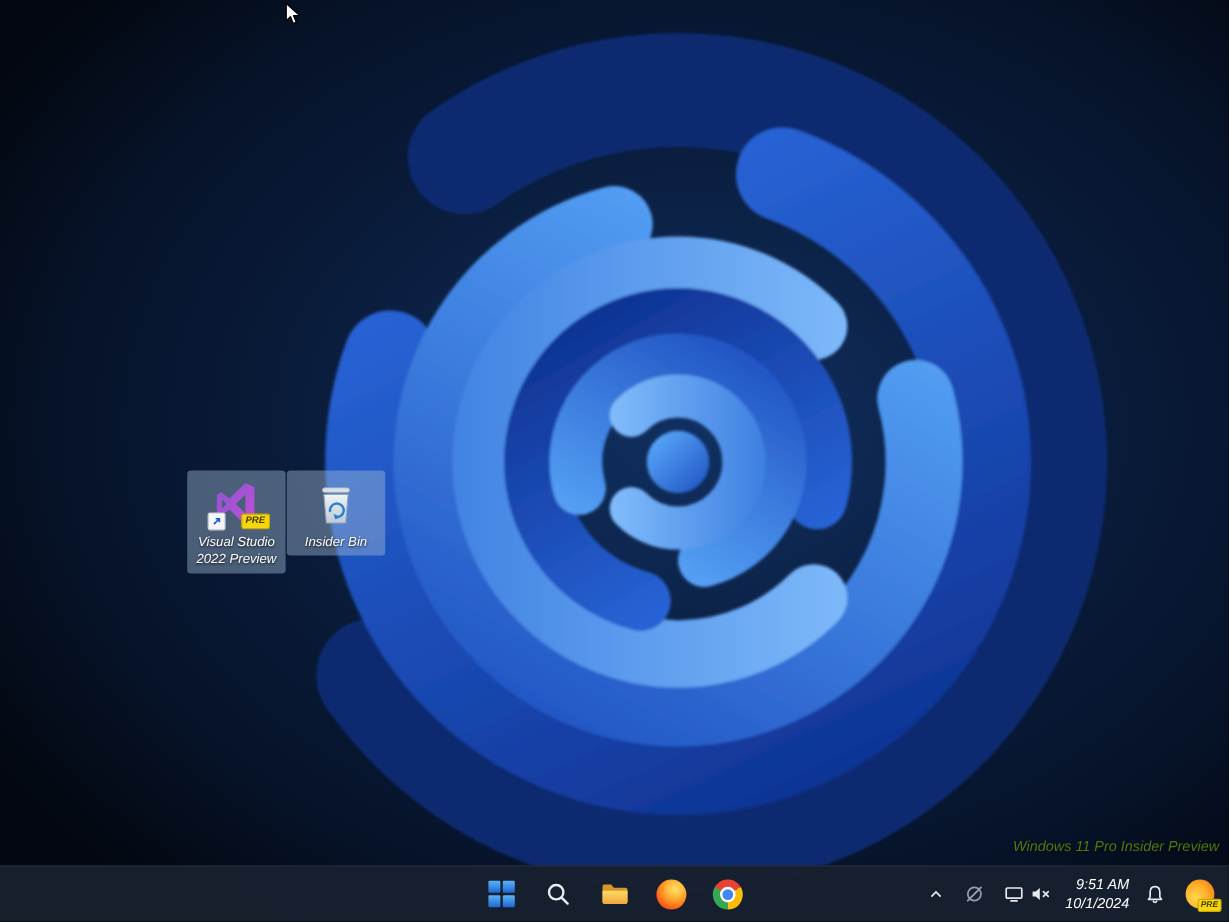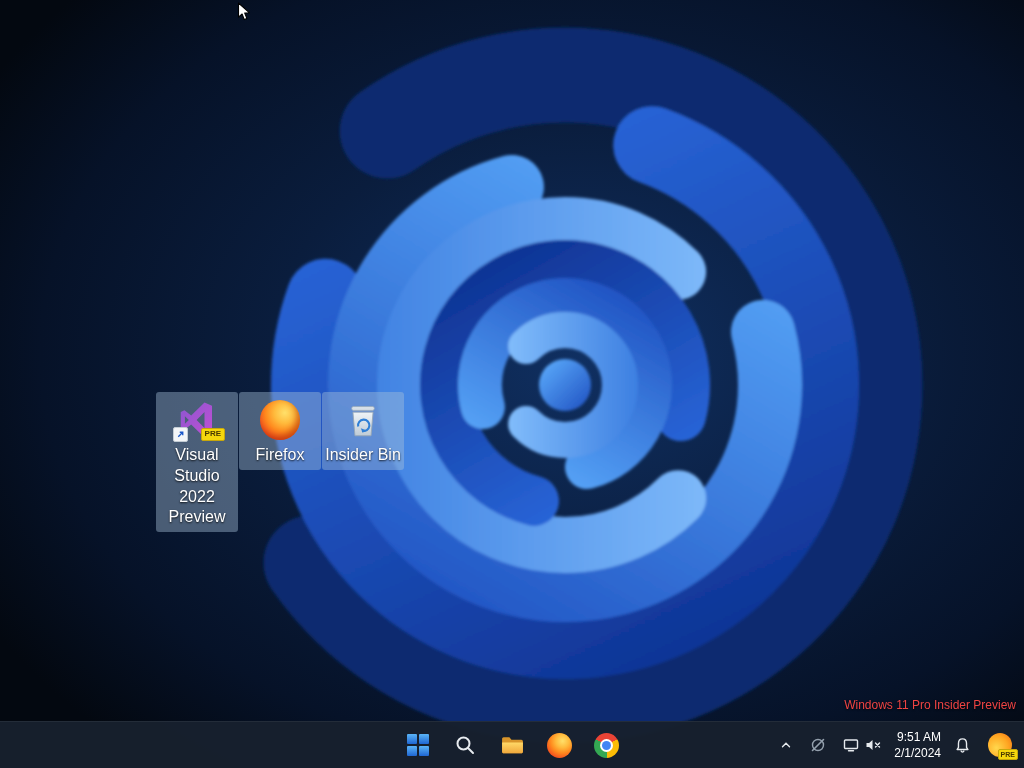--- a/index.html
+++ b/index.html
@@ -1,38 +1,38 @@
 <!DOCTYPE html>
 <html><head>
 <meta charset="utf-8">
 <style>
   html,body{margin:0;padding:0;width:1024px;height:768px;overflow:hidden;background:#04070e;
     font-family:"Liberation Sans", sans-serif;}
-  .screen{position:relative;width:1024px;height:768px;overflow:hidden;}
+  .screen{position:relative;width:1024px;height:768px;overflow:hidden;font-style:italic;}
 
   
   .wallpaper{position:absolute;inset:0;}
 
   
   .desktop-icons{position:absolute;left:156px;top:392px;display:flex;align-items:flex-start;}
   .tile{width:78px;margin-right:1px;display:flex;flex-direction:column;align-items:center;
     padding:6px 2px 4px;background:rgba(168,192,216,0.42);border-radius:3px;cursor:default;}
   .art{position:relative;width:44px;height:44px;display:flex;align-items:center;justify-content:center;margin-bottom:3px;}
-  .label{font-size:16px;color:#fff;text-align:center;line-height:1.3;
+  .label{font-size:11px;color:#fff;text-align:center;line-height:1.3;
     text-shadow:0 1px 2px rgba(0,0,0,.85);word-wrap:break-word;max-width:76px;}
   .shortcut{position:absolute;left:-2px;bottom:0;width:13px;height:13px;background:#f4f6f8;
     border:1px solid #c3ccd4;border-radius:2px;display:flex;align-items:center;justify-content:center;}
   .pre-badge{position:absolute;right:-6px;bottom:1px;background:#f6d70c;color:#4a3a00;
     font-size:8px;font-weight:bold;padding:1px 3px;border-radius:2px;border:1px solid #c7a70c;line-height:1.1;}
   .ff-orb{width:40px;height:40px;border-radius:50%;
     background:radial-gradient(circle at 62% 32%,#ffe06a 0%,#ffbb3d 28%,#ff8a1e 52%,#f4511e 76%,#cf3619 100%);
     box-shadow:inset -3px -4px 6px rgba(150,30,0,.45);}
 
   
-  .watermark{position:absolute;right:8px;bottom:54px;text-align:center;color:#ef4444;
+  .watermark{position:absolute;right:8px;bottom:54px;text-align:center;color:#4d7c0f;
     font-size:12px;line-height:1.45;text-shadow:0 1px 2px rgba(0,0,0,.7);}
 
   
   .taskbar{position:absolute;left:0;bottom:0;width:1024px;height:46px;
     background:rgba(23,32,46,0.96);border-top:1px solid rgba(255,255,255,0.06);}
   .tb-center{position:absolute;left:50%;top:0;height:100%;transform:translateX(-50%);
     display:flex;align-items:center;gap:13px;}
   .tb-btn{width:34px;height:34px;border-radius:5px;display:flex;align-items:center;justify-content:center;cursor:pointer;}
   .chrome-orb{position:relative;width:25px;height:25px;border-radius:50%;
     background:conic-gradient(from -60deg,#ea4335 0 120deg,#fbbc05 120deg 240deg,#34a853 240deg 360deg);}
@@ -116,26 +116,20 @@
           <svg width="9" height="9" viewBox="0 0 12 12">
               <path d="M3 9 L9 3 M5 3 H9 V7" stroke="#1a57c8" stroke-width="1.8" fill="none"></path>
             </svg>
         </span>
         <span class="pre-badge">PRE</span>
       </div>
       <div class="label">Visual Studio 2022 Preview</div>
     </div>
 
 
-    <div class="tile">
-      <div class="art">
-        <div class="ff-orb"></div>
-      </div>
-      <div class="label">Firefox</div>
-    </div>
 
     <div class="tile">
       <div class="art">
         <svg width="42" height="42" viewBox="0 0 48 48">
           <defs>
               <linearGradient id="bing" x1="0" y1="0" x2="0" y2="1">
             <stop offset="0" stop-color="#eef3f7"></stop>
                 <stop offset="1" stop-color="#bfcbd6"></stop>
           </linearGradient>
             </defs>
@@ -214,21 +208,21 @@
           <rect x="1.5" y="3" width="13" height="8.5" rx="1" fill="none" stroke="#e6eaee" stroke-width="1.4"></rect>
           <line x1="5.5" y1="13.8" x2="10.5" y2="13.8" stroke="#e6eaee" stroke-width="1.4" stroke-linecap="round"></line>
         </svg>
         <svg width="16" height="16" viewBox="0 0 16 16">
           <path d="M1.5 6 h2.6 l3.4 -3 v10 l-3.4 -3 H1.5 z" fill="#e6eaee"></path>
           <path d="M10.5 6 L14.5 10 M14.5 6 L10.5 10" stroke="#e6eaee" stroke-width="1.4" stroke-linecap="round"></path>
         </svg>
       </div>
       <div class="clock">
         <div>9:51 AM</div>
-        <div>2/1/2024</div>
+        <div>10/1/2024</div>
       </div>
       <div class="tray-btn">
         <svg width="17" height="17" viewBox="0 0 16 16">
           <path d="M8 1.8 C5.6 1.8 4.2 3.7 4.2 6.2 V9.8 L2.9 11.8 H13.1 L11.8 9.8 V6.2 C11.8 3.7 10.4 1.8 8 1.8 Z" fill="none" stroke="#e6eaee" stroke-width="1.3" stroke-linejoin="round"></path>
           <path d="M6.7 13.2 a1.4 1.4 0 0 0 2.6 0" fill="none" stroke="#e6eaee" stroke-width="1.3" stroke-linecap="round"></path>
         </svg>
       </div>
       <div class="tray-btn">
         <div class="widget-orb">
           <span class="tray-pre">PRE</span>

